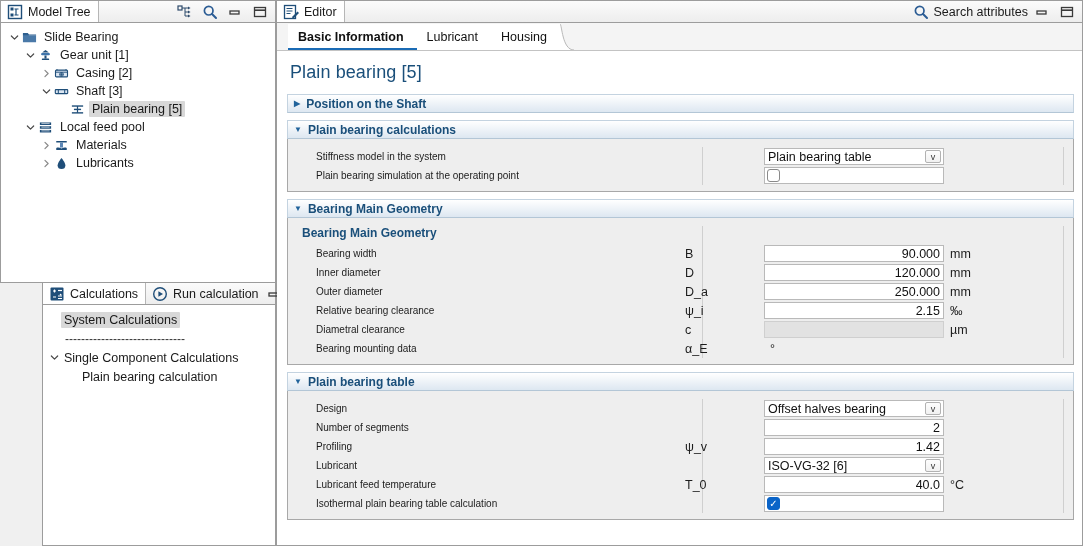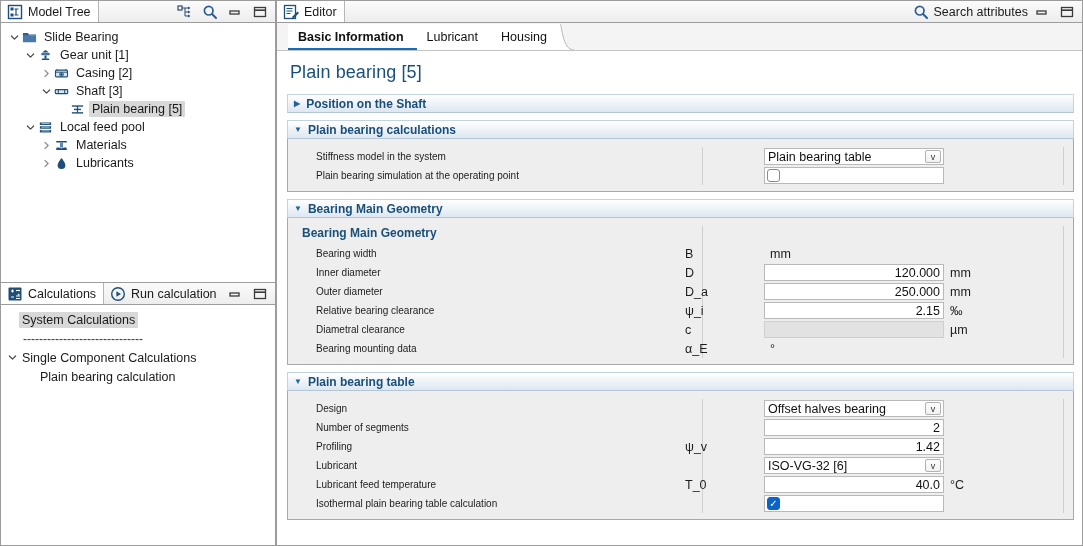--- a/index.html
+++ b/index.html
@@ -298,21 +298,21 @@
             <span class="tico">
               <svg width="15" height="15" viewBox="0 0 16 16">
                 <path d="M8 2.1C8 2.1 3.9 7 3.9 9.8A4.1 4.1 0 0 0 12.1 9.8C12.1 7 8 2.1 8 2.1z" fill="#1f4e79"></path>
               </svg>
             </span>
             <span class="tlabel">Lubricants</span>
           </div>
         </div>
     </div>
 
-    <div class="panel" style="flex:1; border-top:none;">
+    <div class="panel" style="flex:1; border-top:none;margin-left:42px;">
       <div class="panel-titlebar">
         <div class="ptab">
           <span>
             <svg class="tb-ico" viewBox="0 0 16 16">
               <rect x="1.5" y="1.5" width="13" height="13" rx="1" fill="#1f4e79"></rect>
               <path d="M4 5h3M5.5 3.5v3" stroke="#fff" stroke-width="1.2"></path>
               <path d="M9 4.5h4" stroke="#fff" stroke-width="1.2"></path>
               <circle cx="10" cy="4.5" r="0" fill="#fff"></circle>
               <path d="M4 11h3M9 10h4M9 12.5h4" stroke="#fff" stroke-width="1.2"></path>
               <circle cx="11.6" cy="8.6" r="0.9" fill="#fff"></circle>
@@ -479,20 +479,25 @@
                 <span>Bearing Main Geometry</span>
               </div>
               <div class="sec-body">
                 <div class="sec-body-inner">
                   <div class="vsep" style="left:414px;"></div>
                   <div class="vsep" style="left:775px;"></div>
                   <div class="sub-title">Bearing Main Geometry</div>
                   <div class="frow">
         <div class="f-label">Bearing width</div>
         <div class="f-sym">B</div>
+        <div class="f-ctl">
+                      <div class="inp num">
+            <span>90.000</span>
+          </div>
+                    </div>
         <div class="f-unit">mm</div>
       </div>
                   <div class="frow">
         <div class="f-label">Inner diameter</div>
         <div class="f-sym">D</div>
         <div class="f-ctl">
                       <div class="inp num">
             <span>120.000</span>
           </div>
                     </div>

